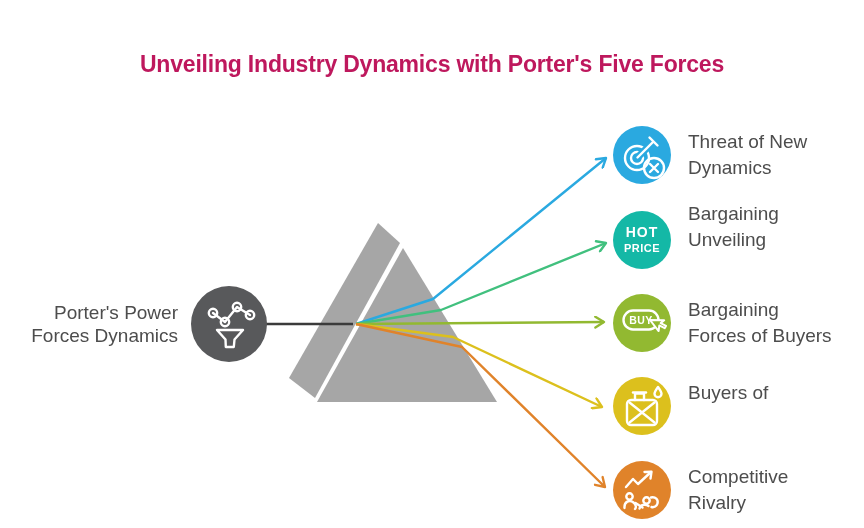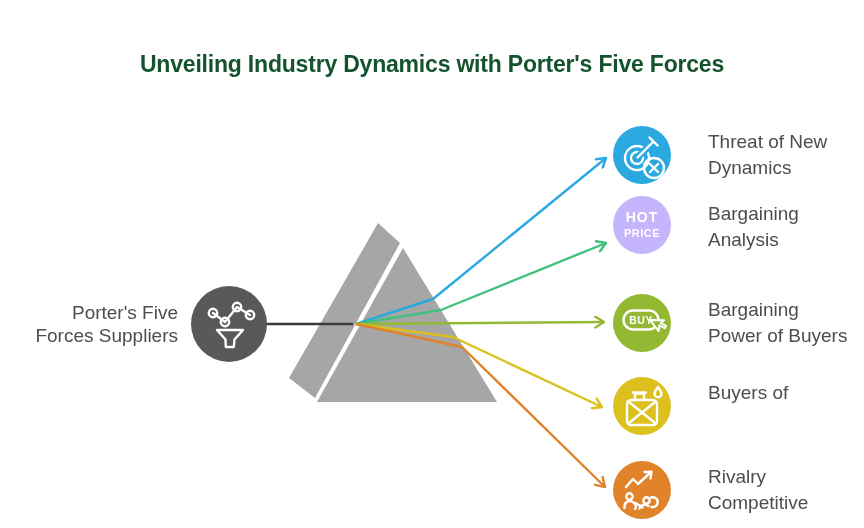--- a/index.html
+++ b/index.html
@@ -2,36 +2,36 @@
 <html><head>
 <meta charset="utf-8">
 <style>
   html,body{margin:0;padding:0;}
   body{
     width:864px;height:528px;position:relative;background:#ffffff;
     font-family:"Liberation Sans",sans-serif;overflow:hidden;
   }
   .title{
     position:absolute;top:51px;left:0;right:0;text-align:center;
-    font-size:23px;font-weight:bold;color:#14532d;letter-spacing:-0.2px;
+    font-size:23px;font-weight:bold;color:#be185d;letter-spacing:-0.2px;
   }
   #scene{position:absolute;left:0;top:0;}
   .circle{
     position:absolute;border-radius:50%;
     display:flex;align-items:center;justify-content:center;
   }
   .src-circle{left:191px;top:286px;width:76px;height:76px;}
   .f-circle{left:613px;width:58px;height:58px;}
   .src-label{
     position:absolute;top:301px;right:686px;text-align:right;
     font-size:19px;line-height:23px;color:#4d4d4d;white-space:nowrap;
   }
   .f-label{
     position:absolute;left:688px;font-size:19px;line-height:26px;
-    color:#4d4d4d;white-space:nowrap;margin-left:20px;
+    color:#4d4d4d;white-space:nowrap;
   }
   .src-label span,.f-label span{display:block;}
   svg .wline{stroke:#fff;stroke-width:2.4;fill:none;stroke-linecap:round;stroke-linejoin:round;}
   svg text{font-family:"Liberation Sans",sans-serif;font-weight:bold;fill:#fff;}
 </style>
 </head>
 <body>
 
 <svg id="scene" width="864" height="528" viewBox="0 0 864 528">
   <defs>
@@ -60,22 +60,22 @@
   <polyline points="356,324 433,299 606,158" fill="none" stroke-width="2.4" stroke-linejoin="round" marker-end="url(#ah0)" stroke="#2aa9e0"></polyline>
   <polyline points="356,324 441,310 606,243" fill="none" stroke-width="2.4" stroke-linejoin="round" marker-end="url(#ah1)" stroke="#41c07e"></polyline>
   <polyline points="356,324 604,322" fill="none" stroke-width="2.4" stroke-linejoin="round" marker-end="url(#ah2)" stroke="#92b931"></polyline>
   <polyline points="356,324 453,337 602,407" fill="none" stroke-width="2.4" stroke-linejoin="round" marker-end="url(#ah3)" stroke="#dcc01d"></polyline>
   <polyline points="356,324 462,347 605,487" fill="none" stroke-width="2.4" stroke-linejoin="round" marker-end="url(#ah4)" stroke="#e0832a"></polyline>
 </svg>
 
 <div class="title">Unveiling Industry Dynamics with Porter's Five Forces</div>
 
 <div class="src-label">
-  <span>Porter's Five</span>
-  <span>Forces Suppliers</span>
+  <span>Porter's Power</span>
+  <span>Forces Dynamics</span>
 </div>
 
 <div class="circle src-circle" style="background: rgb(88, 89, 91);">
   <svg width="76" height="76" viewBox="0 0 76 76">
     <polyline class="wline" points="22,27 34,36 46,21 59,29"></polyline>
     <circle class="wline" cx="22" cy="27" r="4.2" fill="#58595b"></circle>
     <circle class="wline" cx="34" cy="36" r="4.2" fill="#58595b"></circle>
     <circle class="wline" cx="46" cy="21" r="4.2" fill="#58595b"></circle>
     <circle class="wline" cx="59" cy="29" r="4.2" fill="#58595b"></circle>
     <path class="wline" d="M26,44 L52,44 L43.5,53.5 L42.8,61 L34.8,61 L34.5,53.5 Z"></path>
@@ -91,41 +91,41 @@
     <path class="wline" d="M36.5,11.5 L40.5,15.5 L44.5,19.5"></path>
     <circle class="wline" cx="41" cy="42" r="10" fill="#2aa9e0"></circle>
     <path class="wline" d="M37,38 L45,46 M45,38 L37,46"></path>
   </svg>
 </div>
 <div class="f-label" style="top:129px">
   <span>Threat of New</span>
   <span>Dynamics</span>
 </div>
 
-<div class="circle f-circle" style="top: 196px; background: #c4b5fd;">
+<div class="circle f-circle" style="top: 211px; background: #14b8a6;">
   <svg width="58" height="58" viewBox="0 0 58 58">
     <text x="29" y="26" text-anchor="middle" font-size="14" letter-spacing="1">HOT</text>
     <text x="29" y="41" text-anchor="middle" font-size="11" letter-spacing="0.5">PRICE</text>
   </svg>
 </div>
 <div class="f-label" style="top:201px">
   <span>Bargaining</span>
-  <span>Analysis</span>
+  <span>Unveiling</span>
 </div>
 
 <div class="circle f-circle" style="top: 294px; background: rgb(146, 185, 49);">
   <svg width="58" height="58" viewBox="0 0 58 58">
     <rect class="wline" x="10.5" y="16.5" width="35" height="19" rx="9.5"></rect>
     <text x="28" y="30" text-anchor="middle" font-size="10.5" letter-spacing="0.5">BUY</text>
     <path d="M0,0 L0,14 L4,10 L6.5,15.5 L9,14.5 L6.5,9 L11,9 Z" transform="translate(37,26) rotate(-38)" stroke="#fff" stroke-width="2" stroke-linejoin="round" fill="#92b931"></path>
   </svg>
 </div>
 <div class="f-label" style="top:297px">
   <span>Bargaining</span>
-  <span>Power of Buyers</span>
+  <span>Forces of Buyers</span>
 </div>
 
 <div class="circle f-circle" style="top: 377px; background: rgb(220, 192, 29);">
   <svg width="58" height="58" viewBox="0 0 58 58">
     <rect class="wline" x="14" y="23" width="30" height="25" rx="4"></rect>
     <path class="wline" d="M16.5,25.5 L41.5,45.5 M41.5,25.5 L16.5,45.5"></path>
     <path class="wline" d="M22,23 L22,16.5 L31,16.5 L31,23"></path>
     <line class="wline" x1="20" y1="15.5" x2="33" y2="15.5"></line>
     <path class="wline" d="M45,10 C42.6,13.4 41.5,15.2 41.5,16.8 A3.5,3.5 0 0 0 48.5,16.8 C48.5,15.2 47.4,13.4 45,10 Z"></path>
   </svg>
@@ -140,15 +140,15 @@
     <path class="wline" d="M31.5,11 L38.5,10.7 L37.5,17.5"></path>
     <circle class="wline" cx="16.5" cy="35.5" r="3.2"></circle>
     <circle class="wline" cx="33.5" cy="39.5" r="3.2"></circle>
     <path class="wline" d="M11.5,47 C11,40.5 16.5,38.5 20.5,41.5 C23,43.5 23.5,46.5 22,48"></path>
     <path class="wline" d="M26.5,47.5 C28,42.5 33.5,43.5 35.5,45"></path>
     <path class="wline" d="M38,36.5 C42.5,35.5 45.5,38.5 44.5,42.5 C43.8,45.2 41,46.8 38.5,46"></path>
     <path class="wline" d="M22.5,42 L29.5,46.5"></path>
   </svg>
 </div>
 <div class="f-label" style="top:464px">
+  <span>Competitive</span>
   <span>Rivalry</span>
-  <span>Competitive</span>
 </div>
 
 </body></html>

